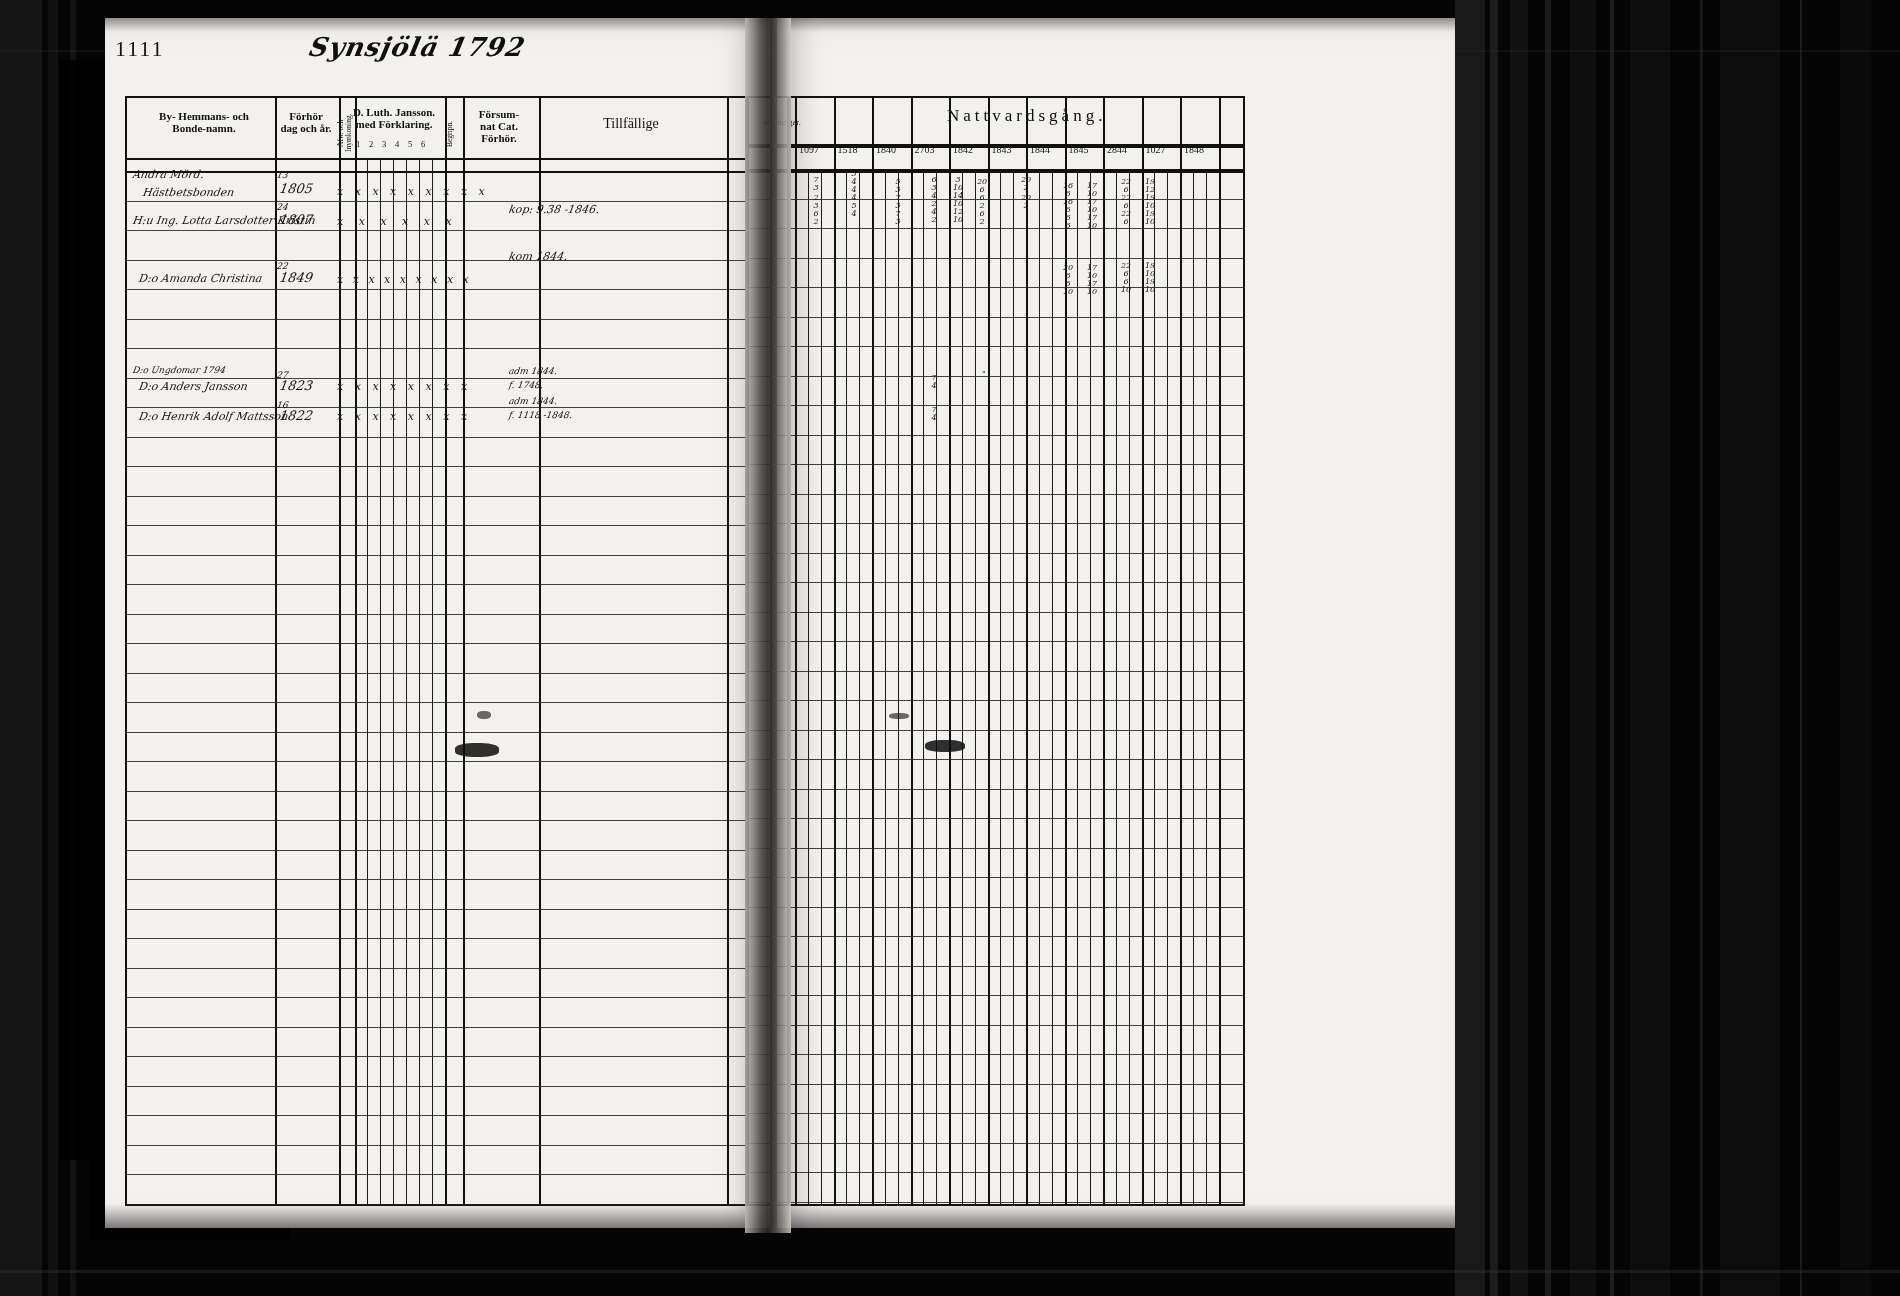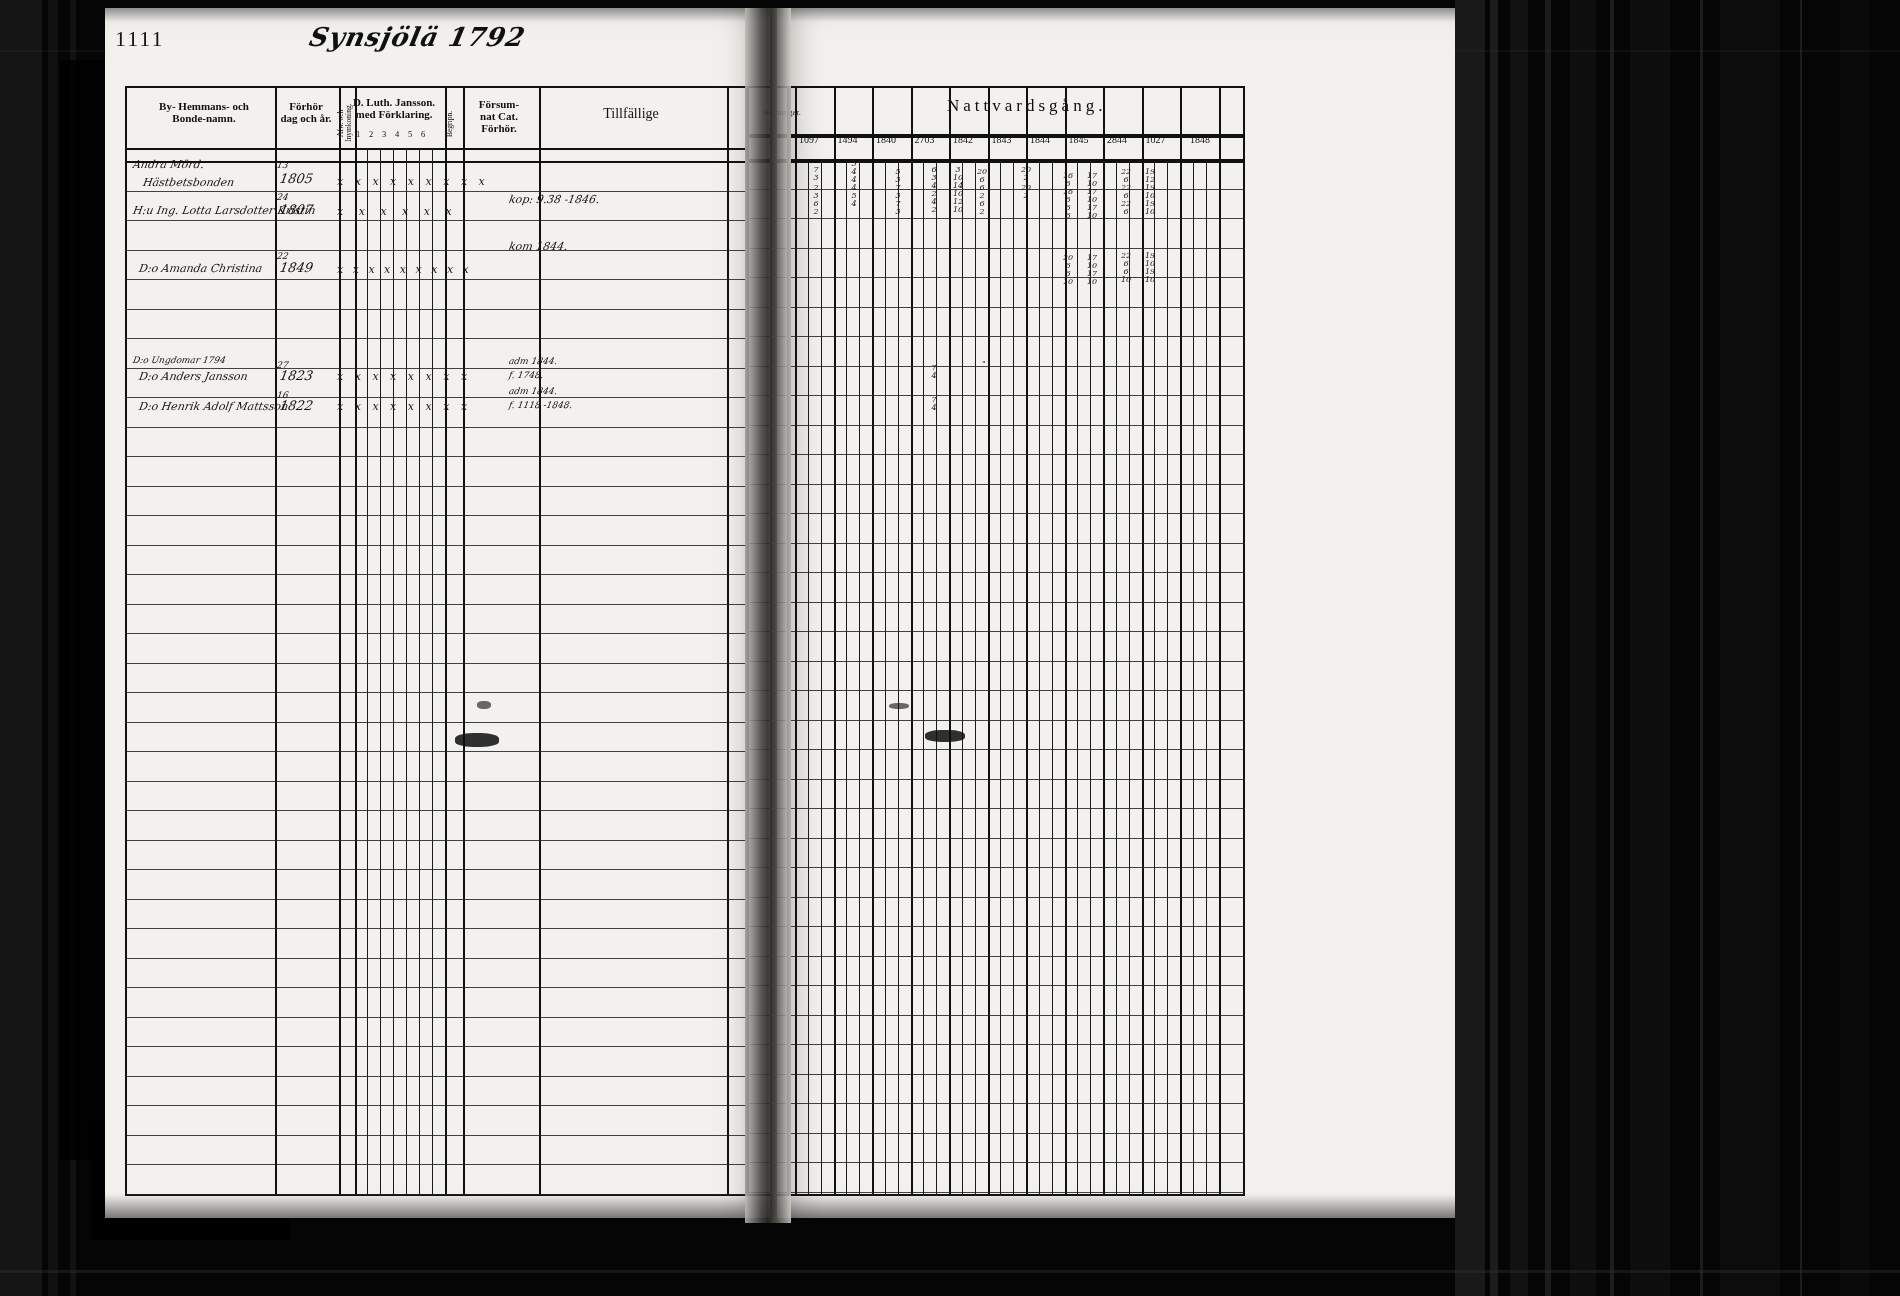--- a/index.html
+++ b/index.html
@@ -6,21 +6,21 @@
   body{width:1900px;height:1296px;position:relative;overflow:hidden;
        font-family:"Liberation Serif", serif;}
 
   
   #scan-bg{position:absolute;inset:0;background:#050505;}
   .streak{position:absolute;background:#1a1a1a;opacity:.55;}
   .streak2{position:absolute;background:#2b2b2b;opacity:.35;}
   .blackblob{position:absolute;background:#000;}
 
   
-  #book{position:absolute;left:105px;top:8px;width:1606px;height:1230px;}
+  #book{position:absolute;left:105px;top:18px;width:1606px;height:1230px;}
 
   .page{position:absolute;top:0;background:#f3f1ee;}
   #page-left{left:0;width:665px;height:1210px;
       box-shadow:inset -26px 0 40px -18px rgba(0,0,0,.55);}
   #page-right{left:672px;width:678px;height:1210px;
       box-shadow:inset 22px 0 40px -18px rgba(0,0,0,.5);}
   #gutter{position:absolute;left:640px;top:0;width:46px;height:1215px;
       background:linear-gradient(to right,#bdbab5 0%,#4a4845 35%,#2a2927 50%,#55524e 66%,#cfccc7 100%);
       opacity:.85;}
 
@@ -227,30 +227,30 @@
       <div class="hline thick" style="top:48px;"></div>
       <div class="hline thick" style="top:73px;"></div>
       <div class="vline thick" style="left:40px;"></div>
     </div>
 
     <div class="hdr hdrsmall" style="left:-30px;top:100px;width:70px;">teckningar.</div>
     <div class="bighdr" style="left:170px;top:88px;">Nattvardsgång.</div>
 
     <div id="years">
         <div class="yr" style="left: 22px; top: 126px;">1097</div>
-        <div class="yr" style="left: 60.5px; top: 126px;">1494</div>
+        <div class="yr" style="left: 60.5px; top: 126px;">1518</div>
         <div class="yr" style="left: 99px; top: 126px; text-align: right;">1840</div>
         <div class="yr" style="left: 137.5px; top: 126px;">2703</div>
         <div class="yr" style="left: 176px; top: 126px;">1842</div>
         <div class="yr" style="left: 214.5px; top: 126px;">1843</div>
         <div class="yr" style="left: 253px; top: 126px;">1844</div>
         <div class="yr" style="left: 291.5px; top: 126px;">1845</div>
         <div class="yr" style="left: 330px; top: 126px;">2844</div>
         <div class="yr" style="left: 368.5px; top: 126px;">1027</div>
-        <div class="yr" style="left: 407px; top: 126px; margin-left: 6px;">1848</div>
+        <div class="yr" style="left: 407px; top: 126px;">1848</div>
       </div>
 
     <div id="rgrid">
         <div class="vline thick" style="left: 18px; top: 78px; height: 1110px;"></div>
         <div class="vline" style="left: 30.8333px; top: 151px; height: 1037px;"></div>
         <div class="vline" style="left: 43.6667px; top: 151px; height: 1037px;"></div>
         <div class="vline thick" style="left: 56.5px; top: 78px; height: 1110px;"></div>
         <div class="vline" style="left: 69.3333px; top: 151px; height: 1037px;"></div>
         <div class="vline" style="left: 82.1667px; top: 151px; height: 1037px;"></div>
         <div class="vline thick" style="left: 95px; top: 78px; height: 1110px;"></div>

